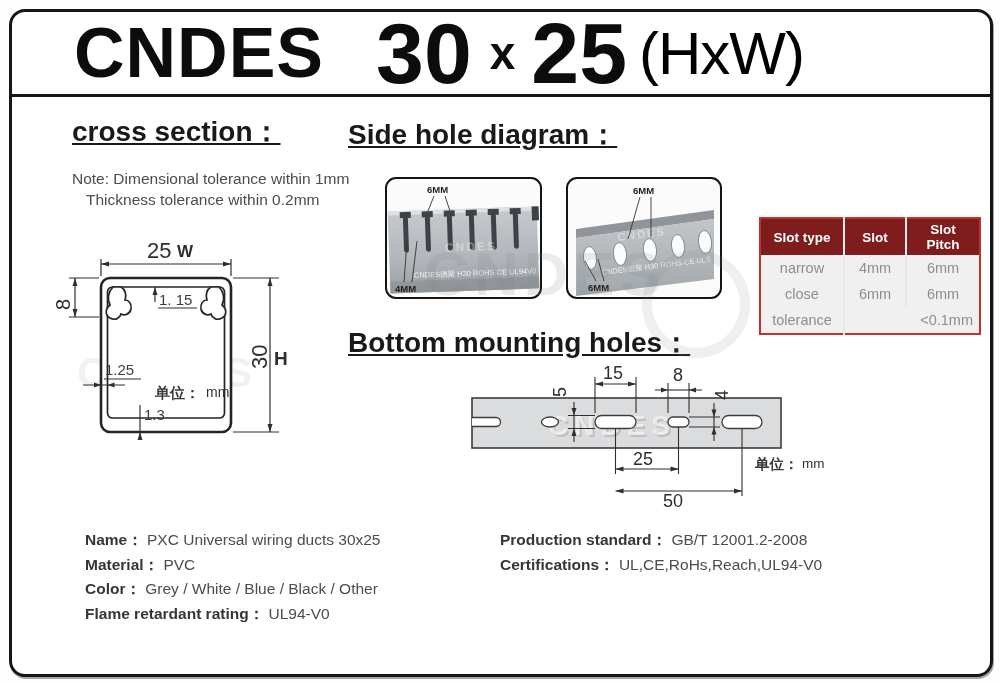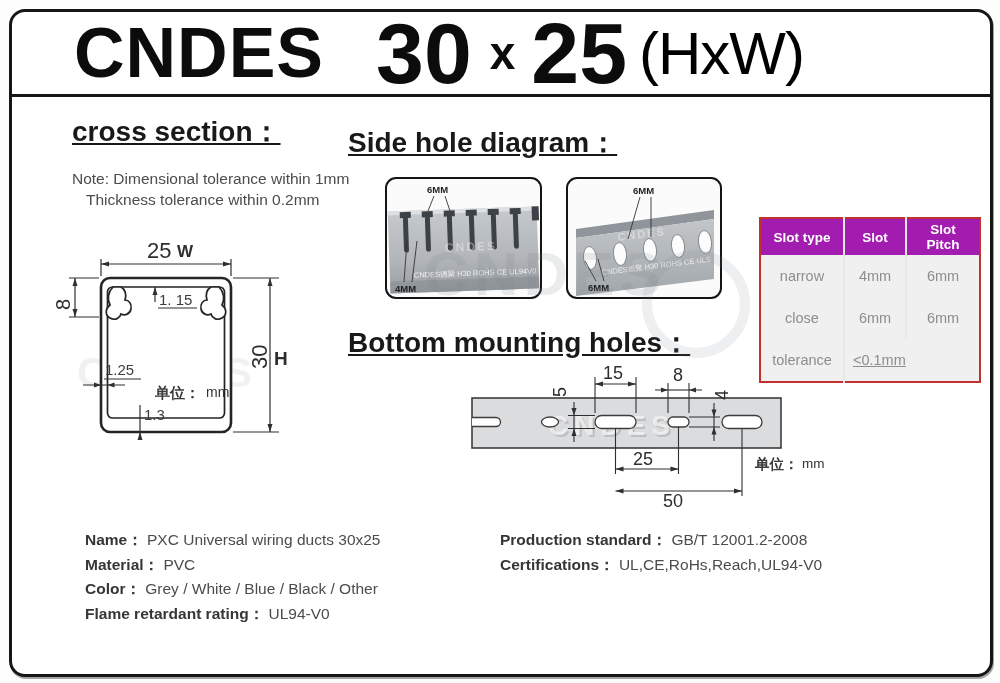--- a/index.html
+++ b/index.html
@@ -19,24 +19,24 @@
   .note .l2{margin-left:14px;}
   .abs{position:absolute;}
   svg text{font-family:"Liberation Sans","DejaVu Sans",sans-serif;}
   .photo{position:absolute;border:2.5px solid #141414;border-radius:11px;background:#fbfbfb;overflow:hidden;}
   .wm-big{position:absolute;left:424px;top:238px;font-size:62px;font-weight:800;letter-spacing:5px;
           color:rgba(125,130,136,0.16);pointer-events:none;}
   .wm-circle{position:absolute;left:642px;top:250px;width:88px;height:88px;border:10px solid rgba(125,130,136,0.13);
              border-radius:50%;pointer-events:none;}
   .slot-table{position:absolute;left:759px;top:217px;border-collapse:collapse;border:2.5px solid #c2312e;
               background:#f0f0f0;}
-  .slot-table th{background:#a21caf;color:#fff;font-size:13.5px;font-weight:700;padding:3px 6px;
+  .slot-table th{background:#7f1d1d;color:#fff;font-size:13.5px;font-weight:700;padding:3px 6px;
                  border-left:2px solid #e8e8e8;}
   .slot-table th:first-child{border-left:none;}
-  .slot-table td{color:#8d8d8d;font-size:14.5px;text-align:center;padding:12px 6px;height:18px;
+  .slot-table td{color:#8d8d8d;font-size:14.5px;text-align:center;padding:4px 6px;height:18px;
                  border-left:2px solid #e8e8e8;}
   .slot-table td:first-child{border-left:none;}
   .slot-table .w1{width:70px;} .slot-table .w2{width:48px;} .slot-table .w3{width:60px;margin-top:24px;}
   .specs{position:absolute;font-size:15.5px;line-height:24.5px;color:#4c4c4c;}
   .specs b{color:#363636;font-weight:700;}
 </style>
 </head>
 <body>
 
 <div class="page">
@@ -45,21 +45,21 @@
 
   <div class="header-band">
     <span class="brand">CNDES</span>
     <span class="num n1">30</span>
     <span class="times">x</span>
     <span class="num n2">25</span>
     <span class="suffix">(HxW)</span>
   </div>
 
   <div class="h2" style="left:72px;top:113px;">cross section：</div>
-  <div class="h2" style="left:348px;top:124px;">Side hole diagram：</div>
+  <div class="h2" style="left:348px;top:116px;">Side hole diagram：</div>
   <div class="h2" style="left:348px;top:324px;text-align:center;">Bottom mounting holes：</div>
 
   <div class="note">
     <div>Note: Dimensional tolerance within 1mm</div>
     <div class="l2">Thickness tolerance within 0.2mm</div>
   </div>
 
   <svg class="abs" style="left:55px;top:235px;" width="250" height="215" viewBox="0 0 250 215">
     <text x="22" y="152" font-size="42" font-weight="bold" letter-spacing="7" fill="rgba(60,60,60,0.07)">CNDES</text>
 
@@ -194,21 +194,21 @@
         <td>4mm</td>
         <td>6mm</td>
       </tr>
       <tr>
         <td>close</td>
         <td>6mm</td>
         <td>6mm</td>
       </tr>
       <tr>
         <td>tolerance</td>
-        <td colspan="2" style="text-align:left;padding-left:8px;text-decoration:underline;">&lt;0.1mm</td>
+        <td colspan="2" style="text-align:right;padding-left:8px;">&lt;0.1mm</td>
       </tr>
     </tbody>
   </table>
 
   <svg class="abs" style="left:430px;top:355px;" width="400" height="160" viewBox="0 0 400 160">
     <g>
       <rect x="42" y="43" width="309" height="50" fill="#dbdcde" stroke="#3c3c3c" stroke-width="1.6"></rect>
       <text x="120" y="82" font-size="28" font-weight="bold" letter-spacing="6" fill="#aeb1b4" opacity="0.65">CNDES</text>
       <text x="118" y="80" font-size="28" font-weight="bold" letter-spacing="6" fill="#f3f3f3" opacity="0.8">CNDES</text>
       <g fill="#ffffff" stroke="#3c3c3c" stroke-width="1.3">

